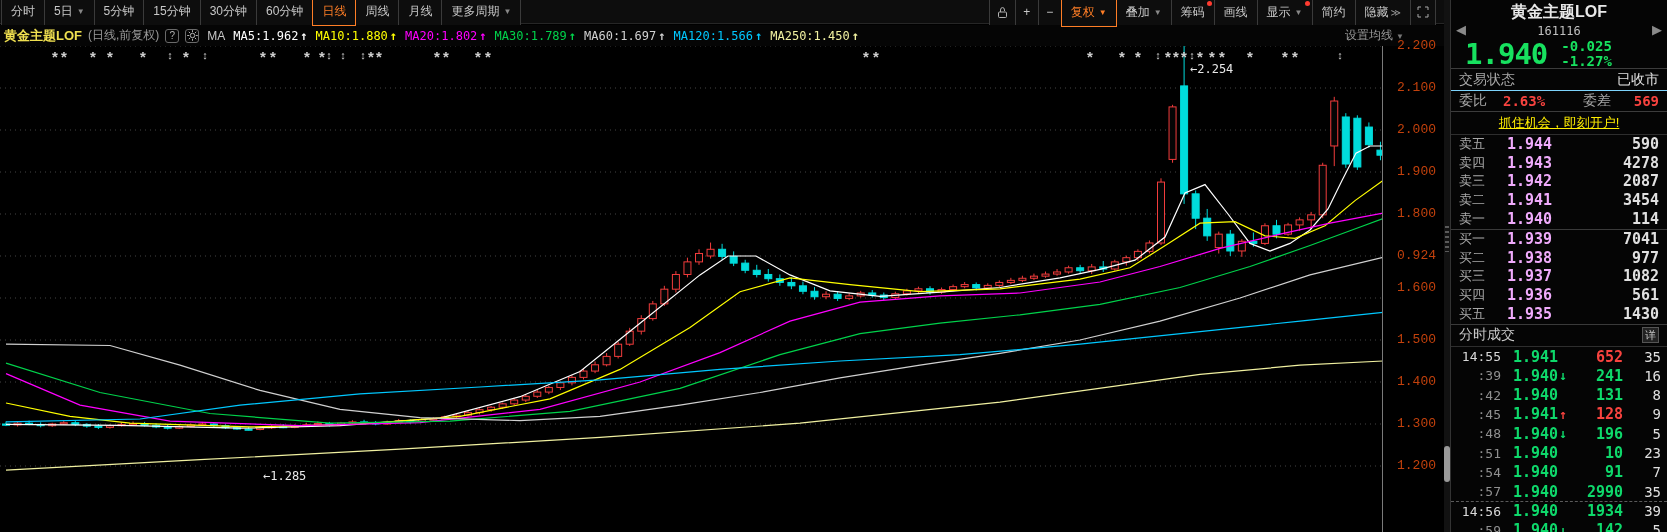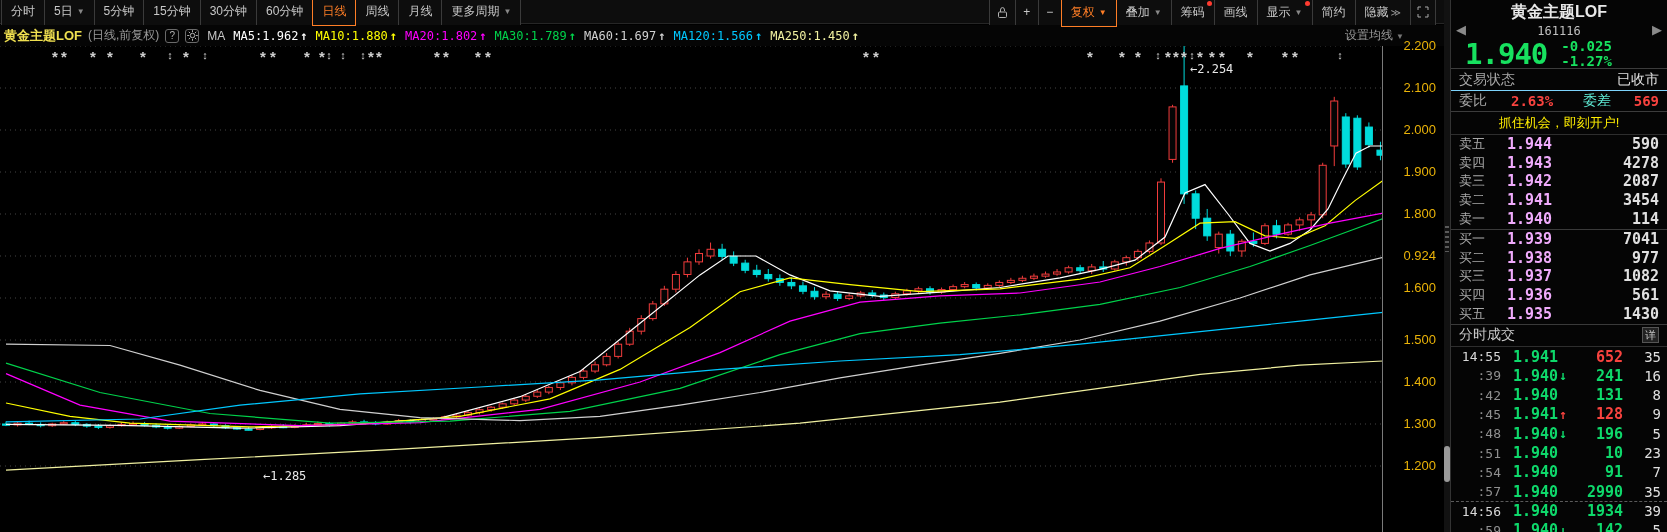--- a/index.html
+++ b/index.html
@@ -35,22 +35,22 @@
   .ma-item .arr { margin-left:2px; font-weight:bold; }
   #ma-settings { position:absolute; right:40px; color:#9a9a9a; font-size:12px; cursor:pointer; }
   #ma-settings .caret { font-size:8px; color:#777; margin-left:3px; }
 
   
   #chart { position:absolute; left:0; top:46px; width:1383px; height:486px; background:#000; }
   #chart svg { display:block; }
 
   
   #axis { position:absolute; left:1383px; top:46px; width:61px; height:486px; background:#000; }
-  .axis-label { position:absolute; right:8px; width:50px; text-align:right; color:#eab308;
-    font-size:13px; font-family:Liberation Sans, sans-serif; }
+  .axis-label { position:absolute; right:8px; width:50px; text-align:right; color:#c2410c;
+    font-size:13px; font-family:Liberation Mono, monospace; }
 
   
   #divider { position:absolute; left:1444px; top:0; width:6px; height:532px; background:#121212; }
   #divider .grip { position:absolute; left:1px; top:226px; width:4px; height:26px;
     background:repeating-linear-gradient(#5a5a5a 0 2px, transparent 2px 5px); }
   #divider .thumb { position:absolute; left:0; top:446px; width:6px; height:36px;
     background:#9a9a9a; border-radius:4px; cursor:pointer; }
 
   
   #panel { position:absolute; left:1450px; top:0; width:217px; height:532px;
@@ -65,26 +65,26 @@
   #panel-price { color:#17e15f; font-size:29px; font-weight:bold;
     font-family:"DejaVu Sans Mono",monospace; letter-spacing:-1px; }
   #change-col { margin-left:14px; color:#17e15f; font-size:14px; font-weight:bold;
     font-family:"DejaVu Sans Mono",monospace; line-height:15px; }
   #status-box { border-top:1px solid #3c3c3c; border-bottom:1px solid #3c3c3c; }
   .status-row { height:21px; display:flex; align-items:center; padding:0 8px; font-size:14px; }
   .status-row .lbl { color:#a8a8a8; }
   .status-row .val-right { margin-left:auto; color:#e0e0e0; }
   #weibi-row { border-top:1px solid #7dd3fc; }
   .red-val { color:#f8433f; font-weight:bold; font-family:"DejaVu Sans Mono",monospace; }
-  #weibi-row .v1 { margin-left:24px; }
-  #weibi-row .lbl2 { margin-left:auto; color:#5eead4; }
+  #weibi-row .v1 { margin-left:16px; }
+  #weibi-row .lbl2 { margin-left:auto; color:#a3a3a3; }
   #weibi-row .v2 { margin-left:8px; min-width:40px; text-align:right; }
   #ad-row { height:23px; display:flex; align-items:center; justify-content:center;
     border-bottom:1px solid #2e2e2e; }
-  #ad-link { color:#ffee00; font-size:13px; cursor:pointer; }
+  #ad-link { color:#ffee00; font-size:13px; text-decoration:underline; cursor:pointer; }
   .book { }
   .book-row { height:18.6px; display:flex; align-items:center; padding:0 8px; font-size:13px; }
   .book-row .lbl { color:#a8a8a8; width:34px; }
   .book-row .price { margin-left:14px; color:#f0abfc; font-weight:bold; font-size:15px;
     font-family:"DejaVu Sans Mono",monospace; }
   .book-row .vol { margin-left:auto; color:#e0e0e0; font-weight:bold; font-size:15px;
     font-family:"DejaVu Sans Mono",monospace; }
   #asks { border-bottom:1px solid #3a3a3a; padding-bottom:1px; }
   #bids { border-bottom:1px solid #3a3a3a; padding-bottom:1px; }
   #ticks-header { height:22px; display:flex; align-items:center; padding:0 8px;

